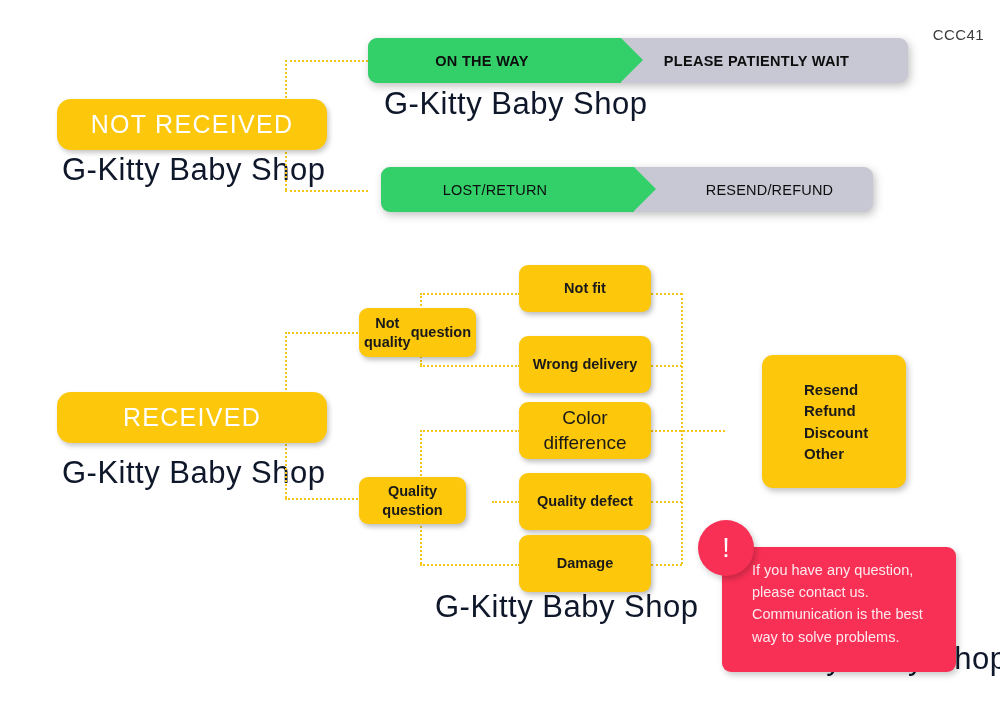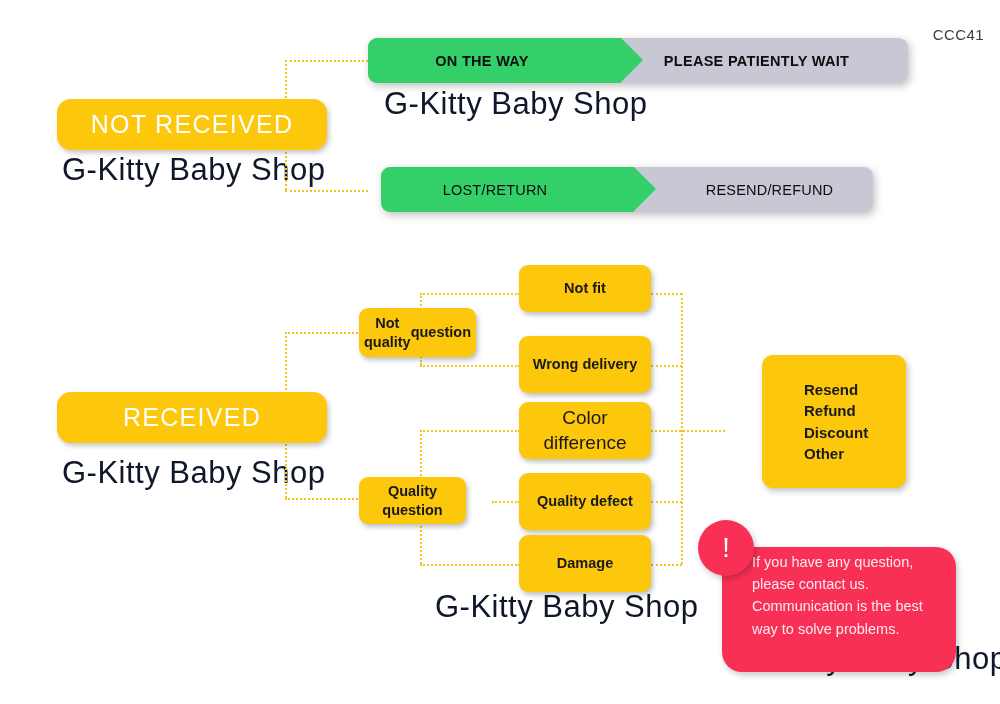--- a/index.html
+++ b/index.html
@@ -155,26 +155,26 @@
     z-index: 2;
     white-space: nowrap;
   }
   .arrow-label.strong { font-weight: bold; font-size: 14.5px; letter-spacing: 0.3px; }
   .arrow-label.plain  { font-weight: 400;  font-size: 14.5px; letter-spacing: 0.2px; }
 
   
   .note {
     position: absolute;
     background: #f93055;
-    border-radius: 20px;
+    border-radius: 9px;
     box-shadow: 2px 3px 6px rgba(0,0,0,0.22);
     color: #ffe9ee;
     font-size: 14.5px;
     line-height: 1.53;
-    padding: 4px 20px 20px 30px;
+    padding: 12px 20px 20px 30px;
     box-sizing: border-box;
     z-index: 4;
   }
   .note-badge {
     position: absolute;
     width: 56px;
     height: 56px;
     border-radius: 50%;
     background: #f93055;
     box-shadow: 2px 3px 6px rgba(0,0,0,0.22);

